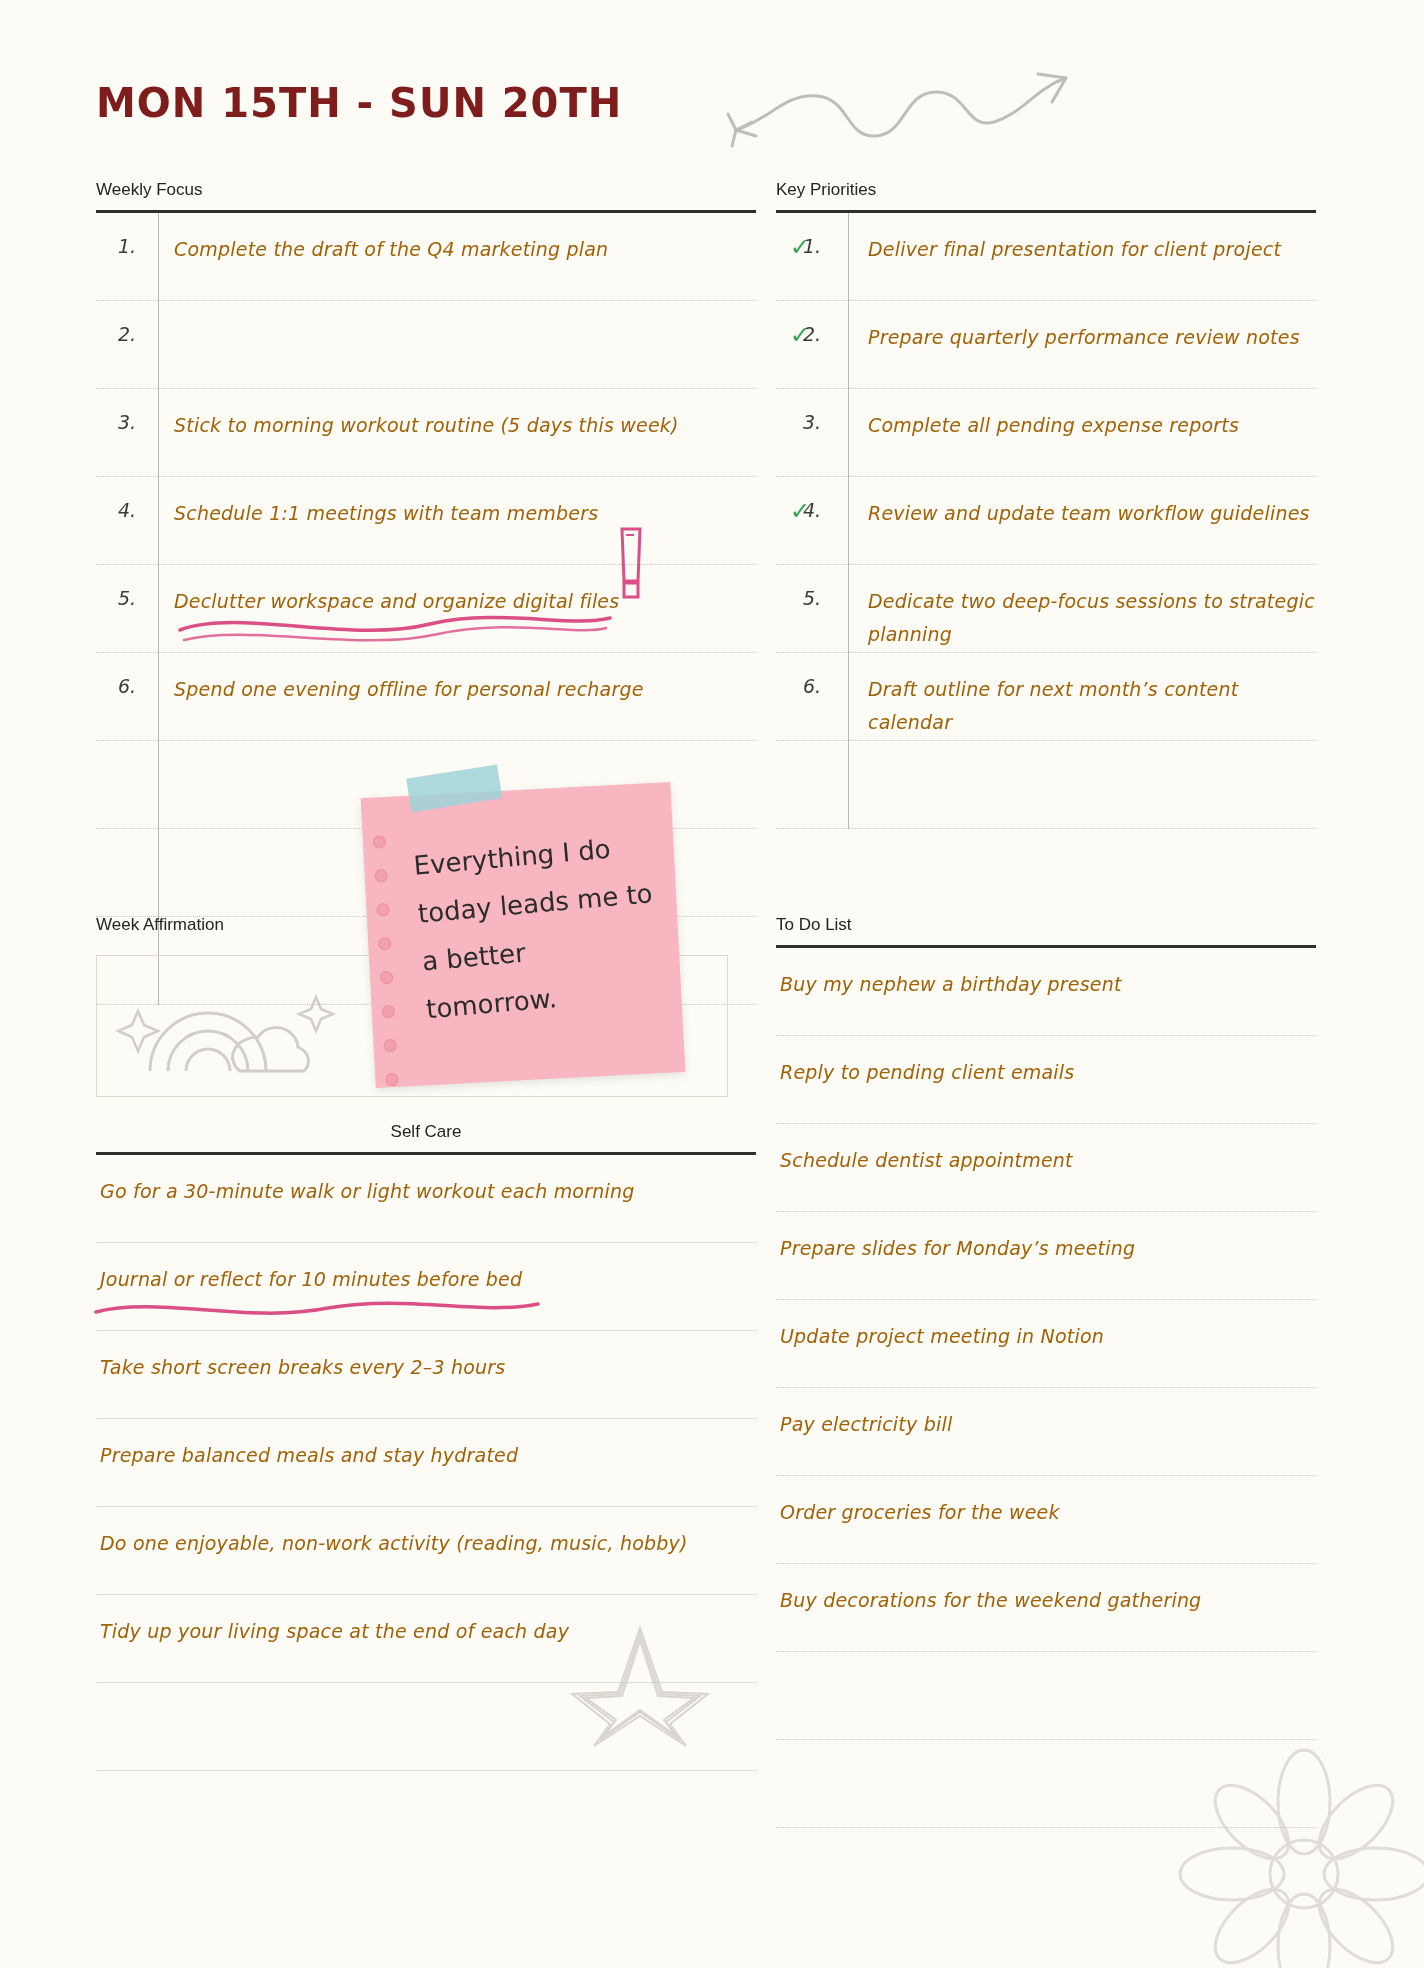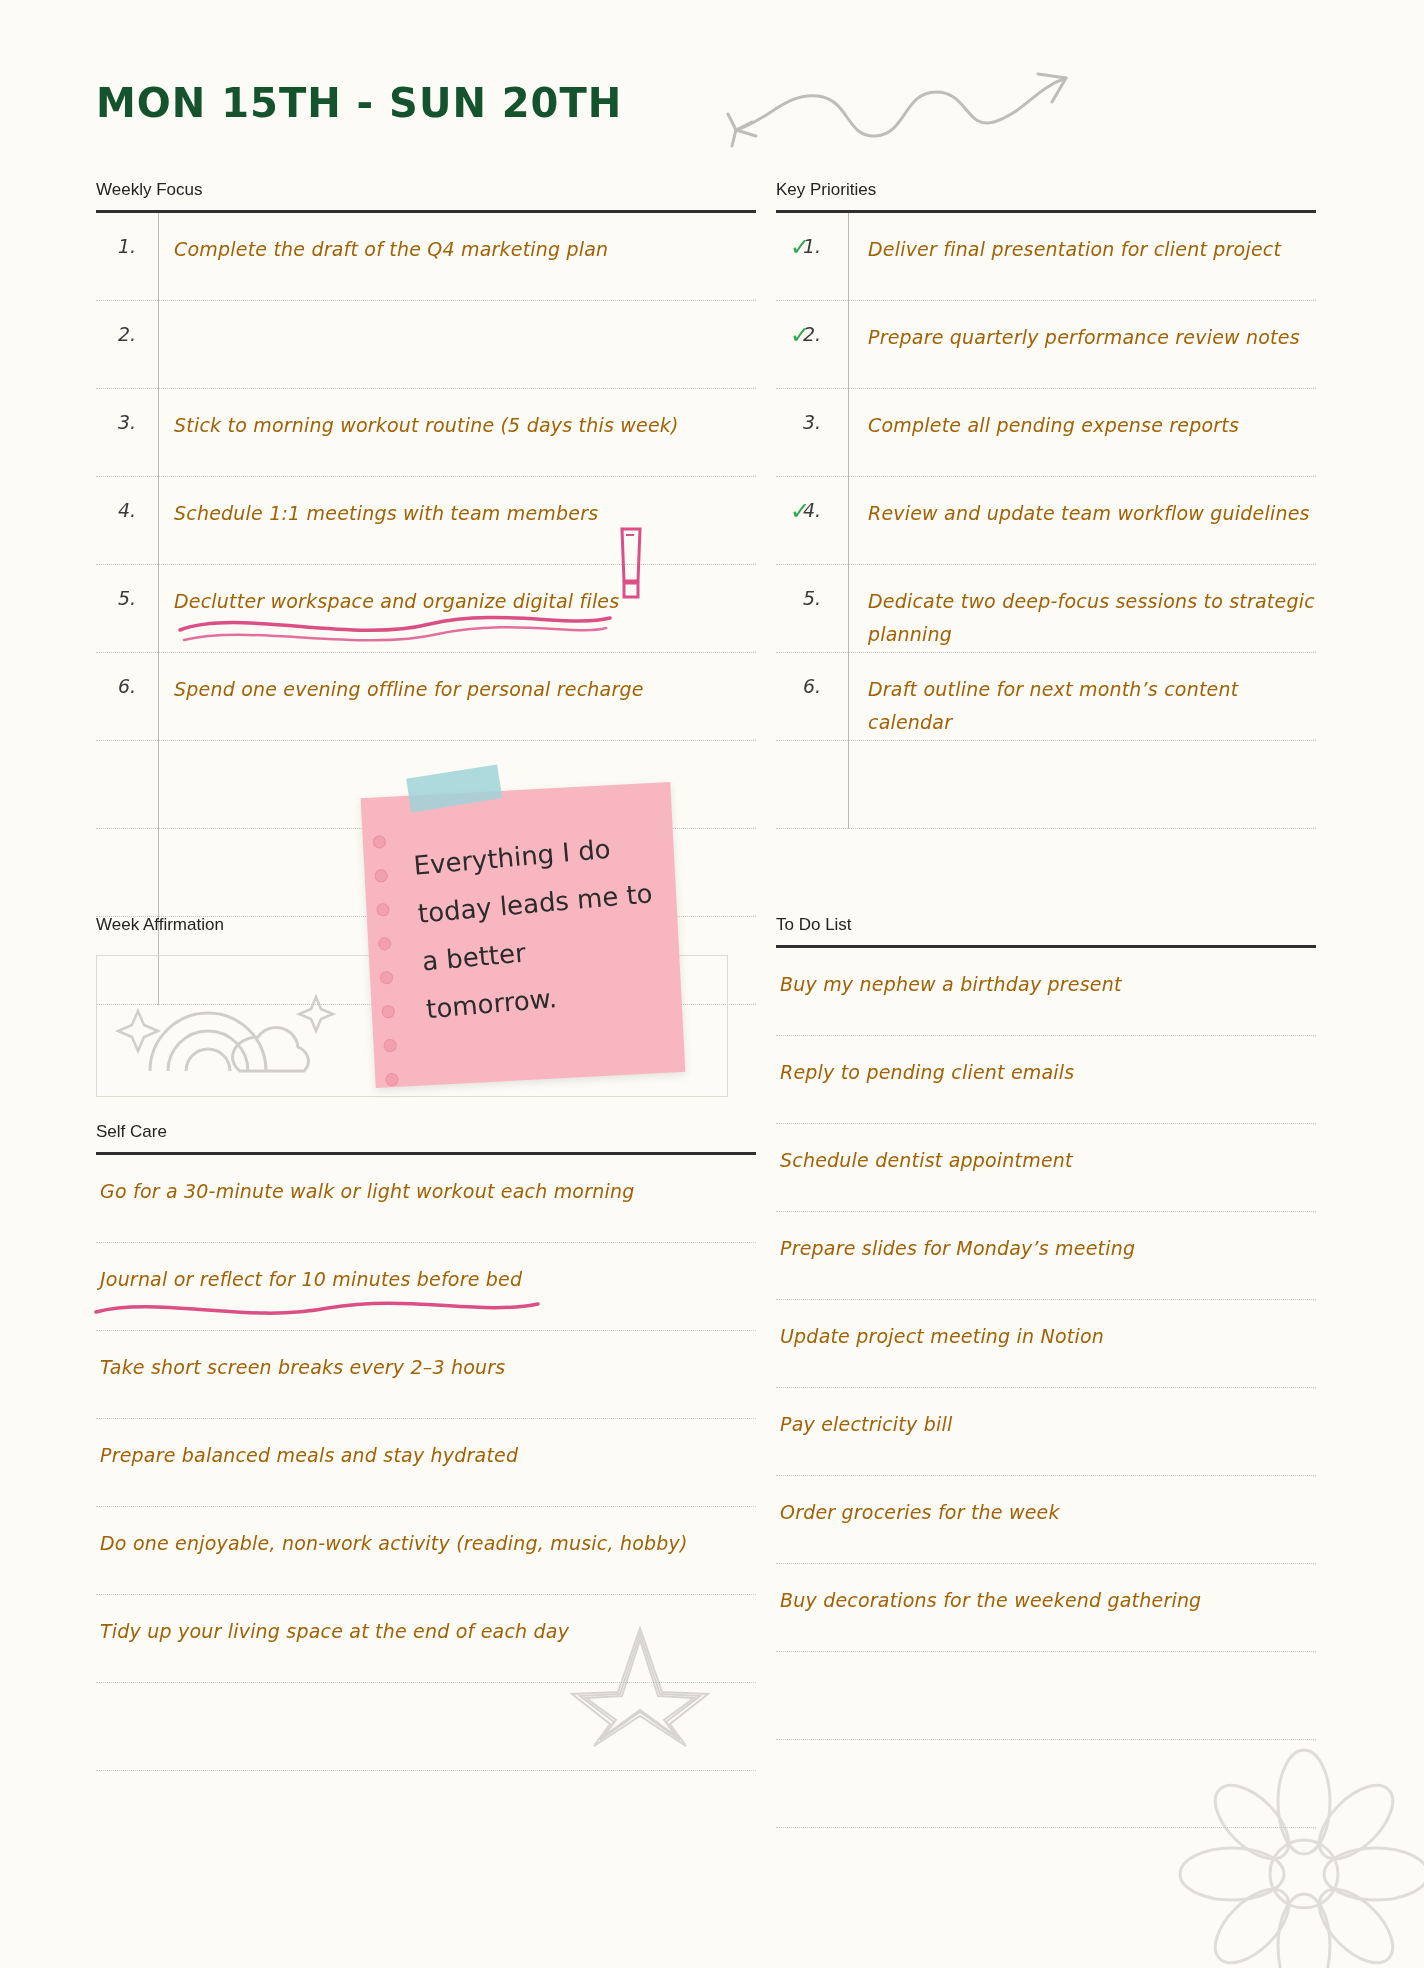--- a/index.html
+++ b/index.html
@@ -10,21 +10,21 @@
     position:relative;
     overflow:hidden;
   }
   .page{position:relative;width:1424px;height:1968px;}
 
   
   .header{
     position:absolute;left:96px;top:72px;width:1240px;height:70px;
   }
   .title{
-    font-size:40px;font-weight:700;letter-spacing:1px;color:#14532d;
+    font-size:40px;font-weight:700;letter-spacing:1px;color:#7f1d1d;
     font-family:"DejaVu Sans", sans-serif;
     position:absolute;left:0;top:8px;white-space:nowrap;
   }
   .arrow-deco{position:absolute;left:630px;top:-20px;}
 
   
   .col-left{position:absolute;left:96px;top:180px;width:660px;}
   .col-right{position:absolute;left:776px;top:180px;width:540px;}
 
   .sec-title{
@@ -216,21 +216,21 @@
     <svg width="260" height="110" viewBox="0 0 260 110">
       <path d="M40,96 A58,58 0 0 1 156,96" fill="none" stroke="#c7c4bc" stroke-width="3"></path>
       <path d="M58,96 A40,40 0 0 1 138,96" fill="none" stroke="#c7c4bc" stroke-width="3"></path>
       <path d="M76,96 A22,22 0 0 1 120,96" fill="none" stroke="#c7c4bc" stroke-width="3"></path>
       <path d="M130,96 a26,20 0 0 1 18,-34 a22,22 0 0 1 40,10 a20,16 0 0 1 6,24 z" fill="none" stroke="#c7c4bc" stroke-width="3"></path>
       <path d="M16,36 l6,14 l14,6 l-14,6 l-6,14 l-6,-14 l-14,-6 l14,-6 z" fill="none" stroke="#c7c4bc" stroke-width="2.5" transform="translate(12,0)"></path>
       <path d="M206,22 l5,12 l12,5 l-12,5 l-5,12 l-5,-12 l-12,-5 l12,-5 z" fill="none" stroke="#c7c4bc" stroke-width="2.5"></path>
     </svg>
   </div>
 
-  <div class="col-left plain" style="top:1122px;">
+  <div class="col-left plain" style="top:1122px;text-align:center;">
     <div class="sec-title">Self Care</div>
     <div class="rule"></div>
     <div class="rows" id="sc-rows">
         <div class="row">
           <div class="txt">Go for a 30-minute walk or light workout each morning</div>
         </div>
         <div class="row">
           <div class="txt">Journal or reflect for 10 minutes before bed</div>
         </div>
         <div class="row">

